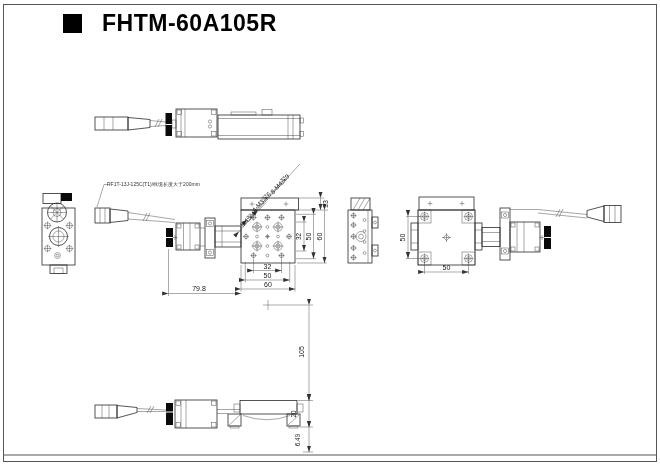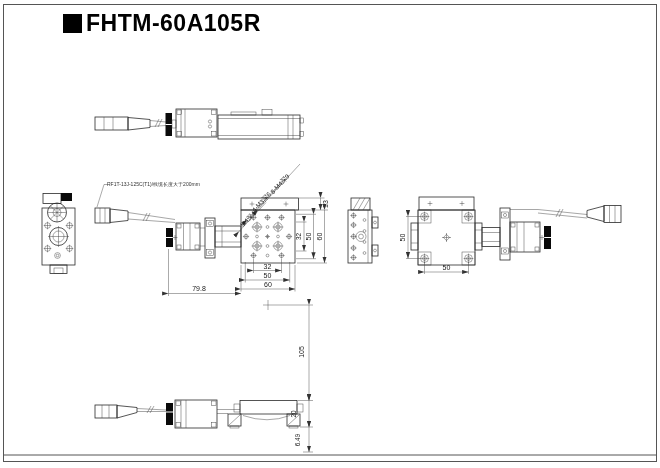--- a/index.html
+++ b/index.html
@@ -1,21 +1,21 @@
 <!DOCTYPE html>
 <html><head>
 <meta charset="utf-8">
 <style>
   html,body{margin:0;padding:0;background:#e8e8e8;}
   .sheet{
     position:relative;width:660px;height:468px;background:#ffffff;
     font-family:"Liberation Sans",sans-serif;overflow:hidden;
   }
   .titleblock{
-    position:absolute;left:27px;top:9px;display:flex;align-items:center;gap:4px;z-index:2;padding-left:36px;
+    position:absolute;left:27px;top:9px;display:flex;align-items:center;gap:20px;z-index:2;padding-left:36px;
   }
   .titlesq{width:19px;height:19px;background:#000;}
   .titletext{
     font-size:24px;font-weight:600;color:#000;letter-spacing:0.5px;
     font-family:"Liberation Sans",sans-serif;white-space:nowrap;transform:scaleX(.96);transform-origin:left;
   }
   svg{position:absolute;left:0;top:0;}
   svg text{font-family:"Liberation Sans",sans-serif;fill:#1a1a1a;}
   .dimtxt{font-size:7px;}
   .dimtxt-s{font-size:6.4px;}

